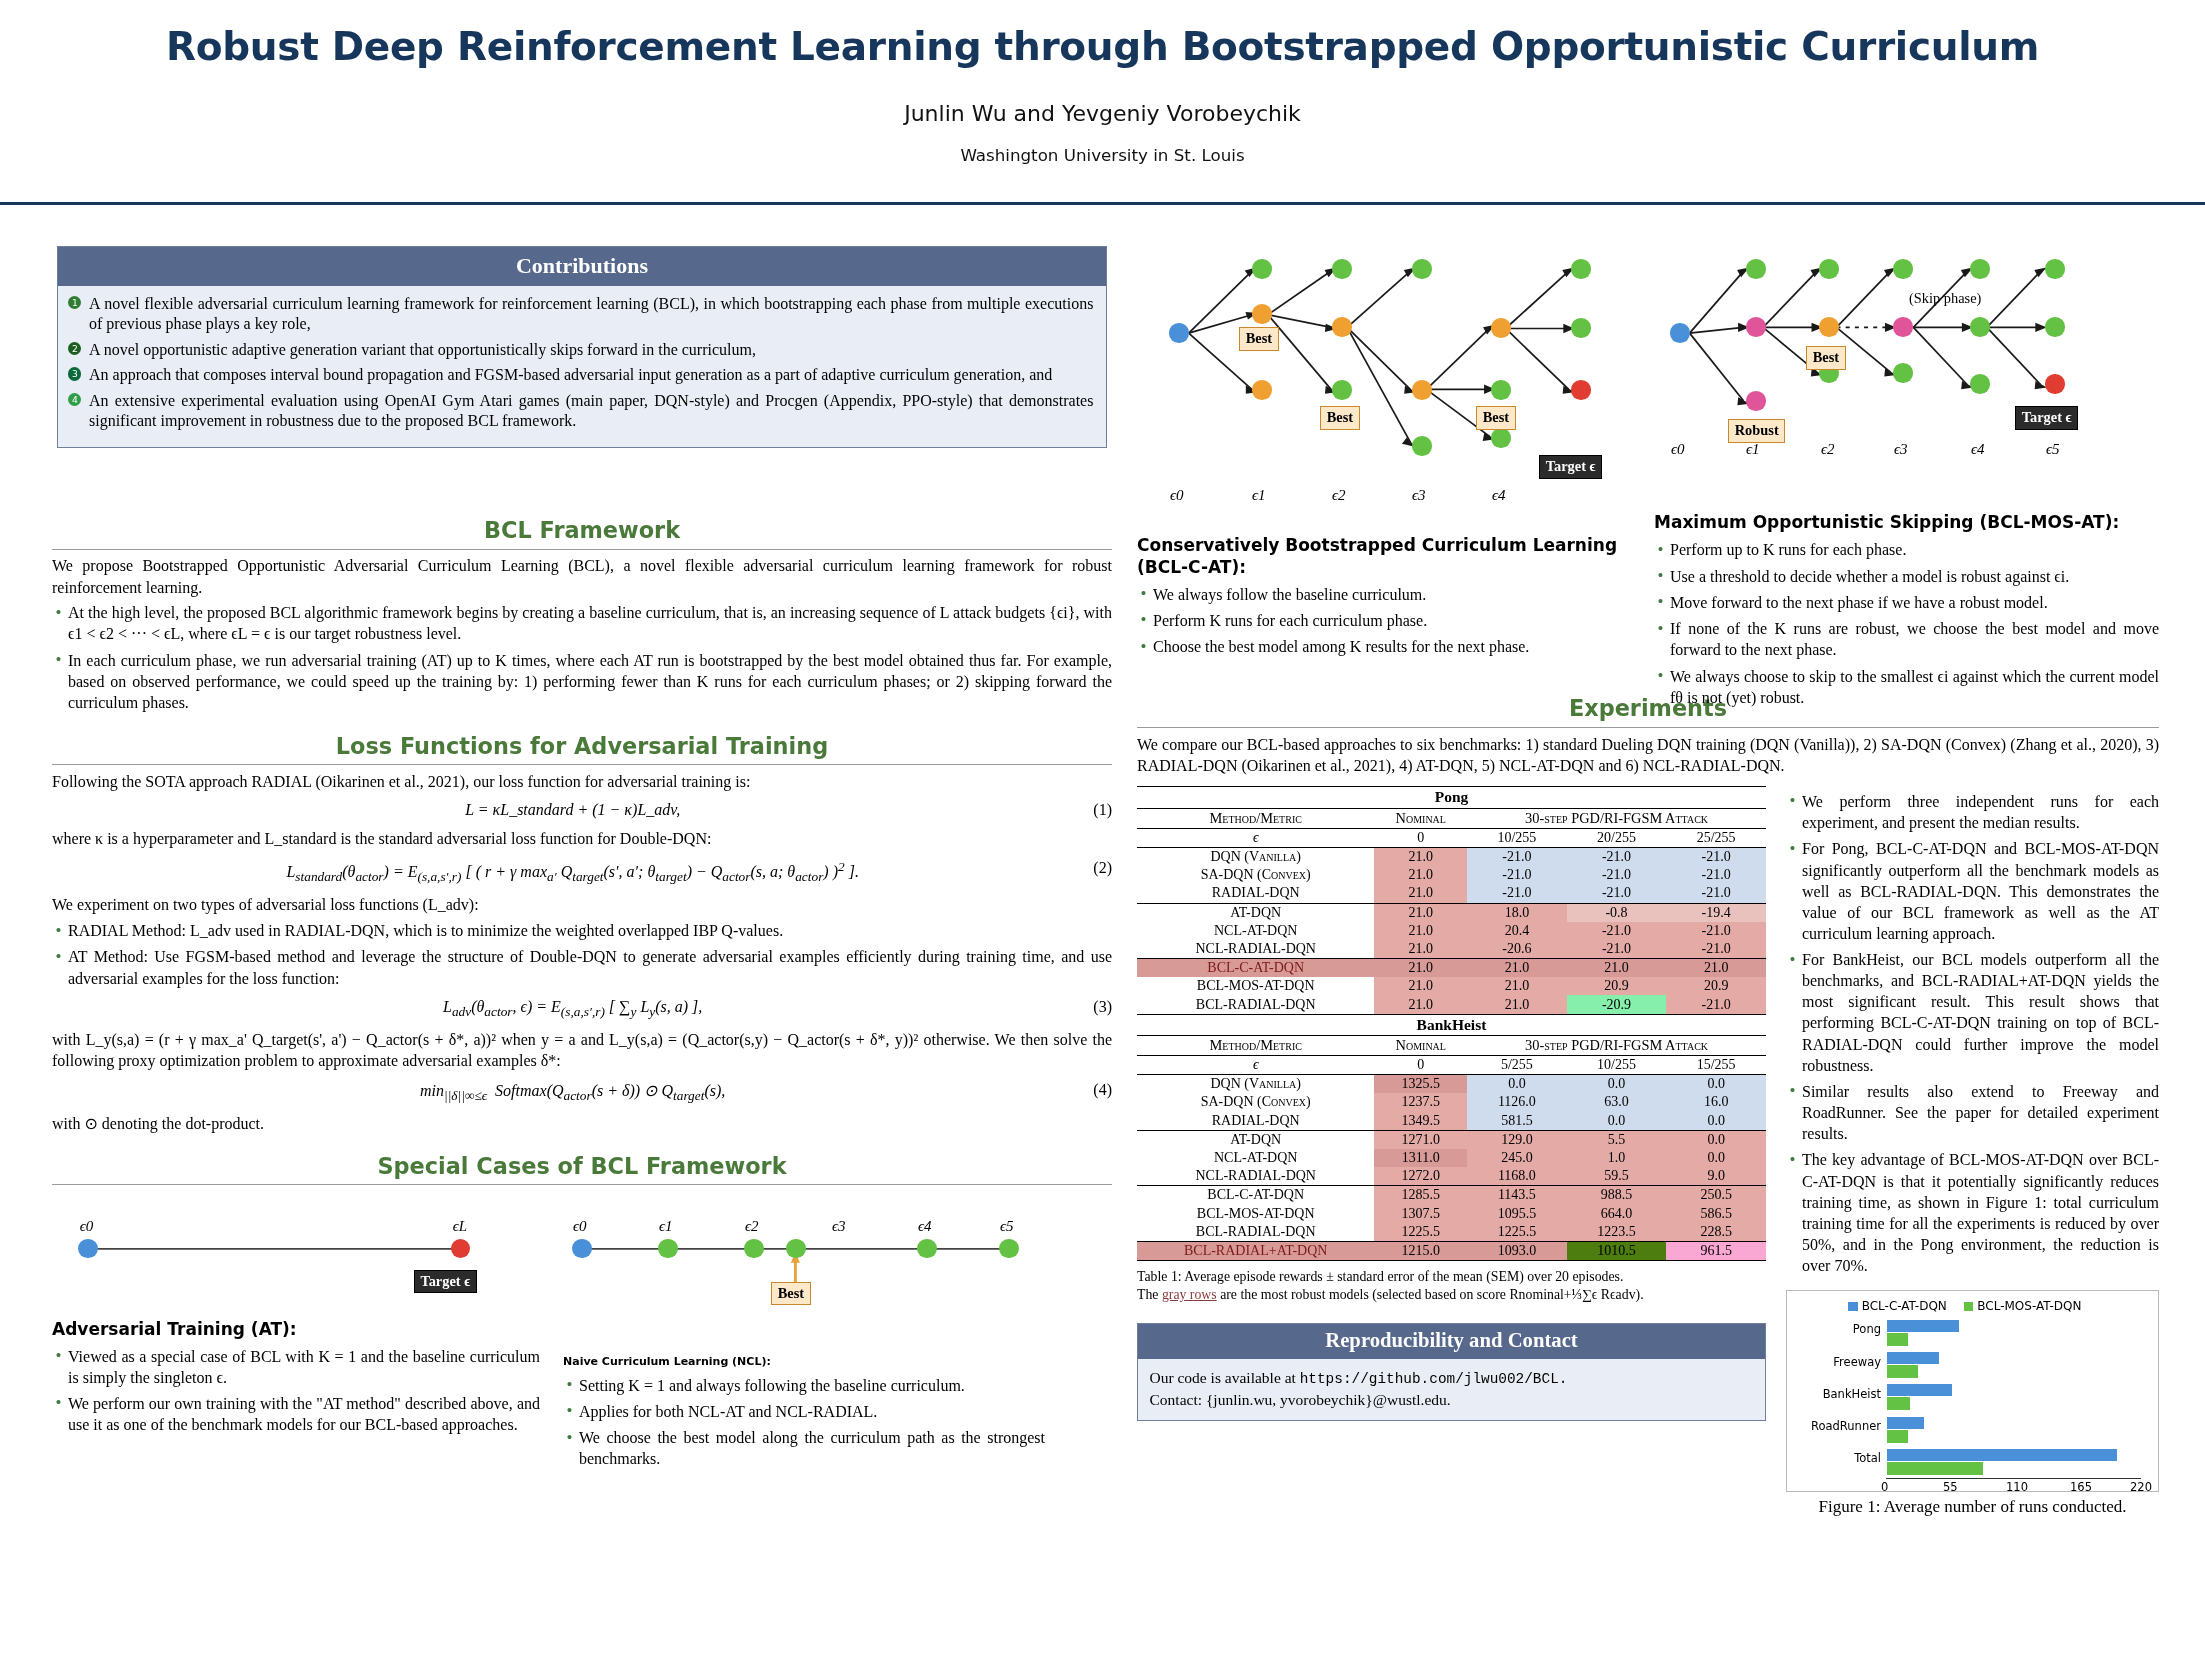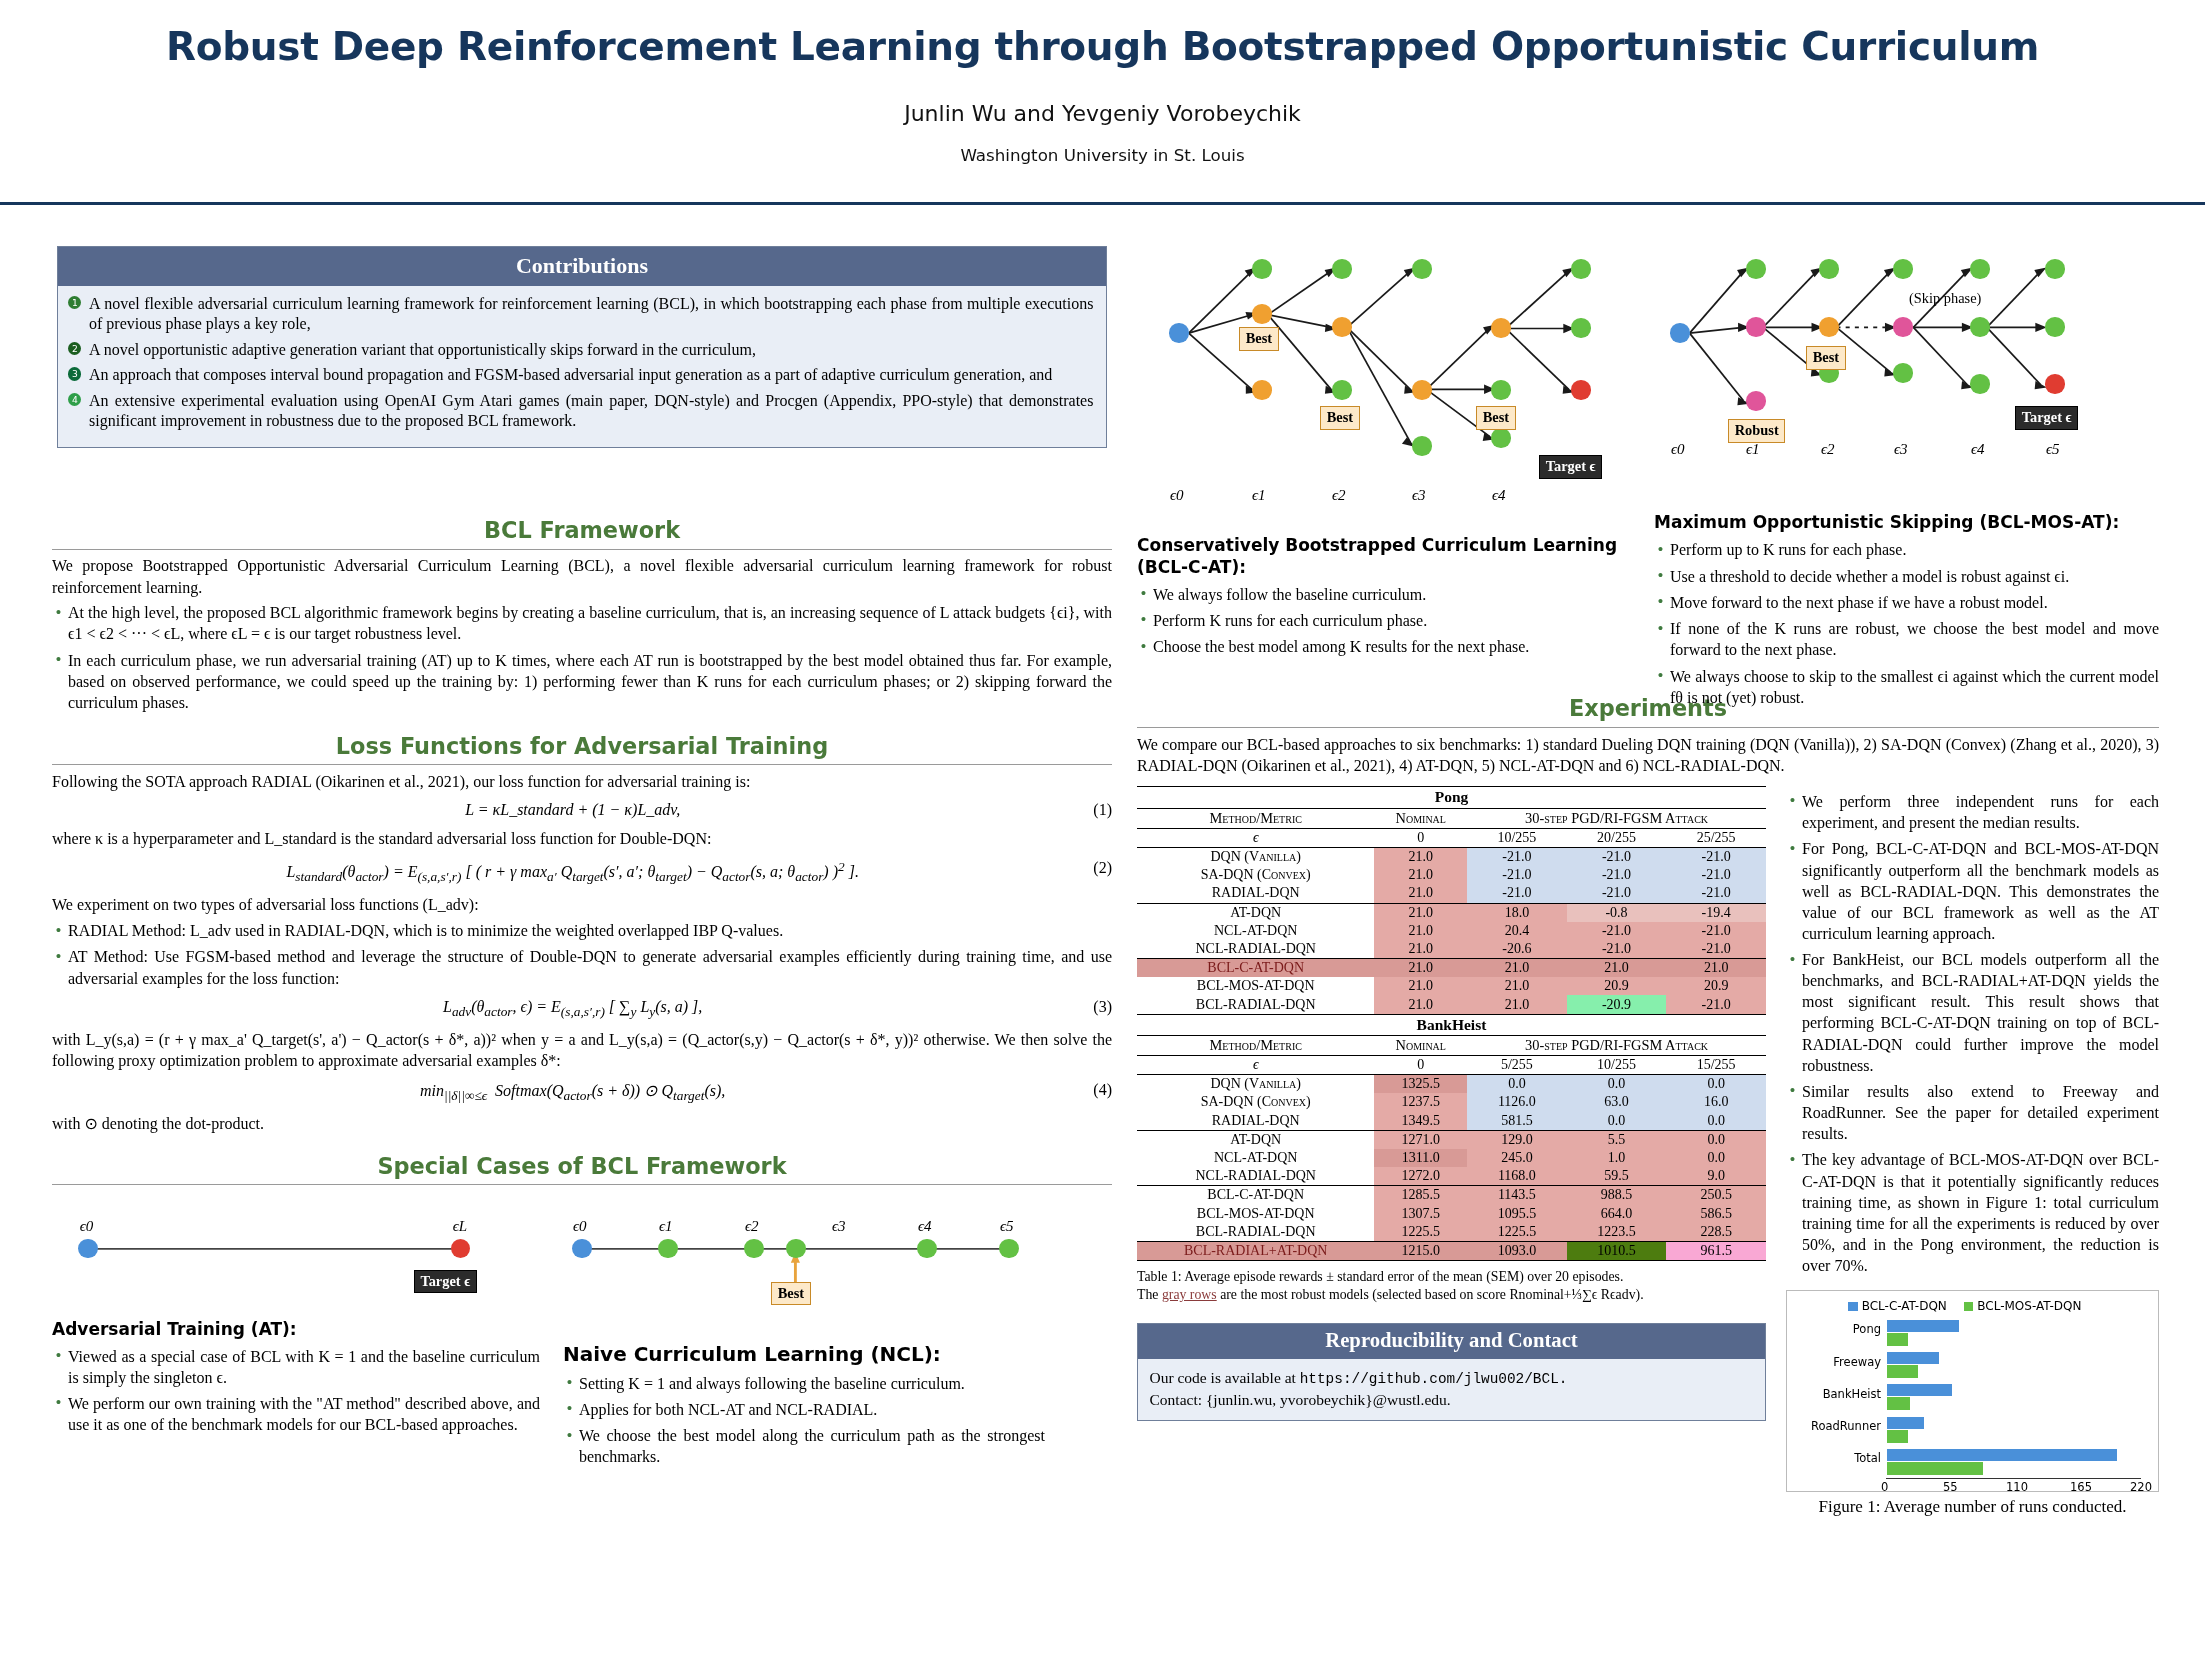--- a/index.html
+++ b/index.html
@@ -222,21 +222,21 @@
 
       <div style="position:relative;margin-top:8px;">
         <div style="position:absolute;left:0;top:0;width:488px;">
           <div style="font-family:'DejaVu Sans',sans-serif;font-weight:bold;font-size:17px;">Adversarial Training (AT):</div>
           <ul class="bul" style="margin-top:6.9px;">
             <li>Viewed as a special case of BCL with K = 1 and the baseline curriculum is simply the singleton ϵ.</li>
             <li>We perform our own training with the "AT method" described above, and use it as one of the benchmark models for our BCL-based approaches.</li>
           </ul>
         </div>
         <div style="position:absolute;left:511px;top:23px;width:482px;">
-          <div style="font-family:'DejaVu Sans',sans-serif;font-weight:bold;font-size:20px;">Naive Curriculum Learning (NCL):</div>
+          <div style="font-family:'DejaVu Sans',sans-serif;font-weight:bold;font-size:11px;margin-top:13px;">Naive Curriculum Learning (NCL):</div>
           <ul class="bul" style="margin-top:6.9px;">
             <li>Setting K = 1 and always following the baseline curriculum.</li>
             <li>Applies for both NCL-AT and NCL-RADIAL.</li>
             <li>We choose the best model along the curriculum path as the strongest benchmarks.</li>
           </ul>
         </div>
       </div>
     </div>
   </div>
 

